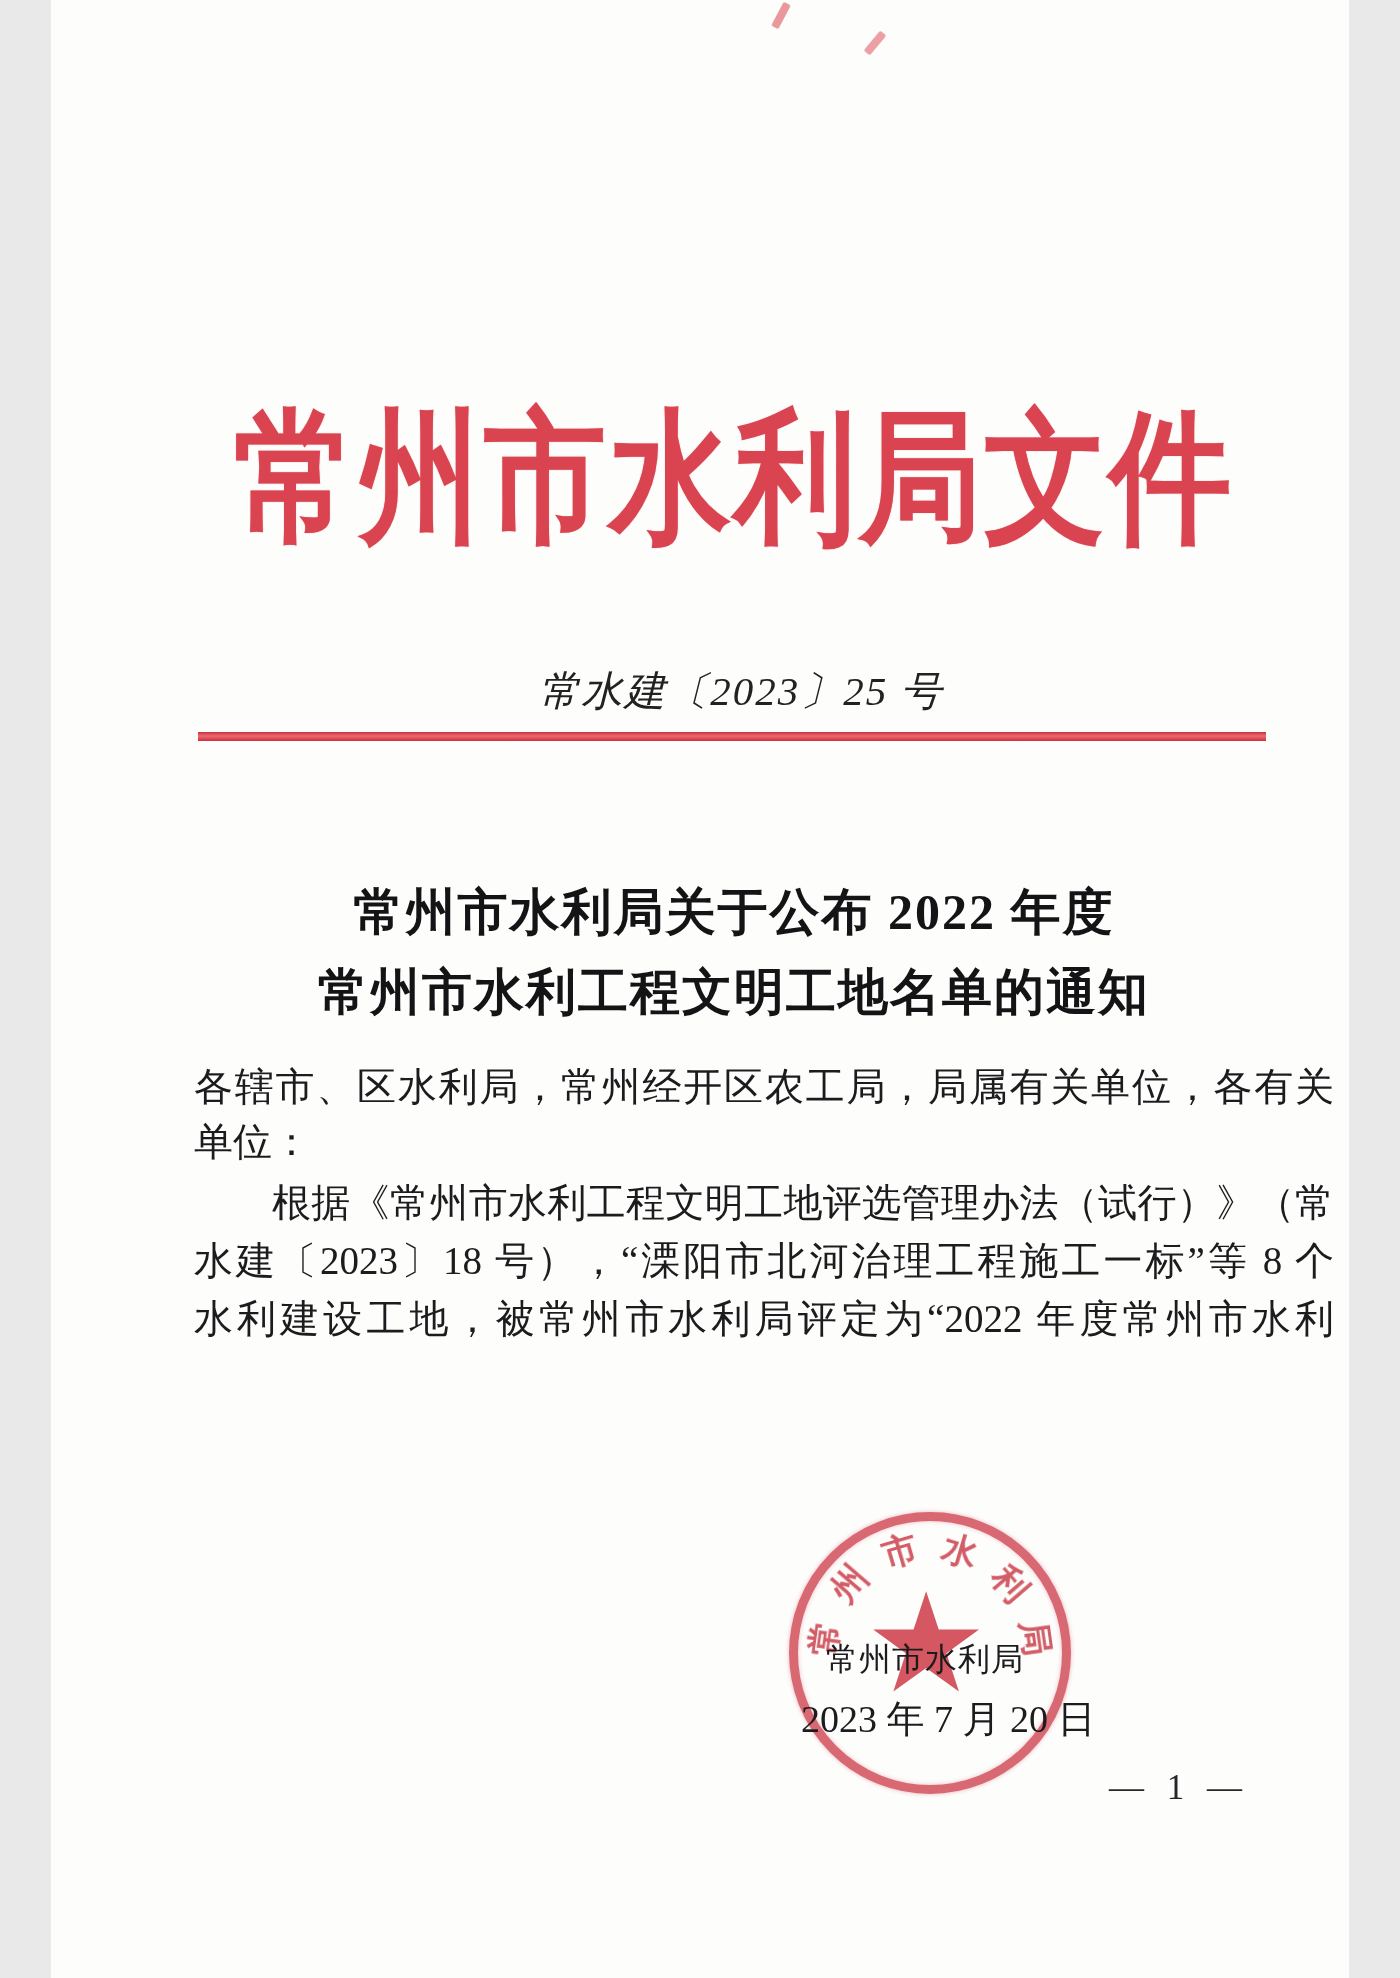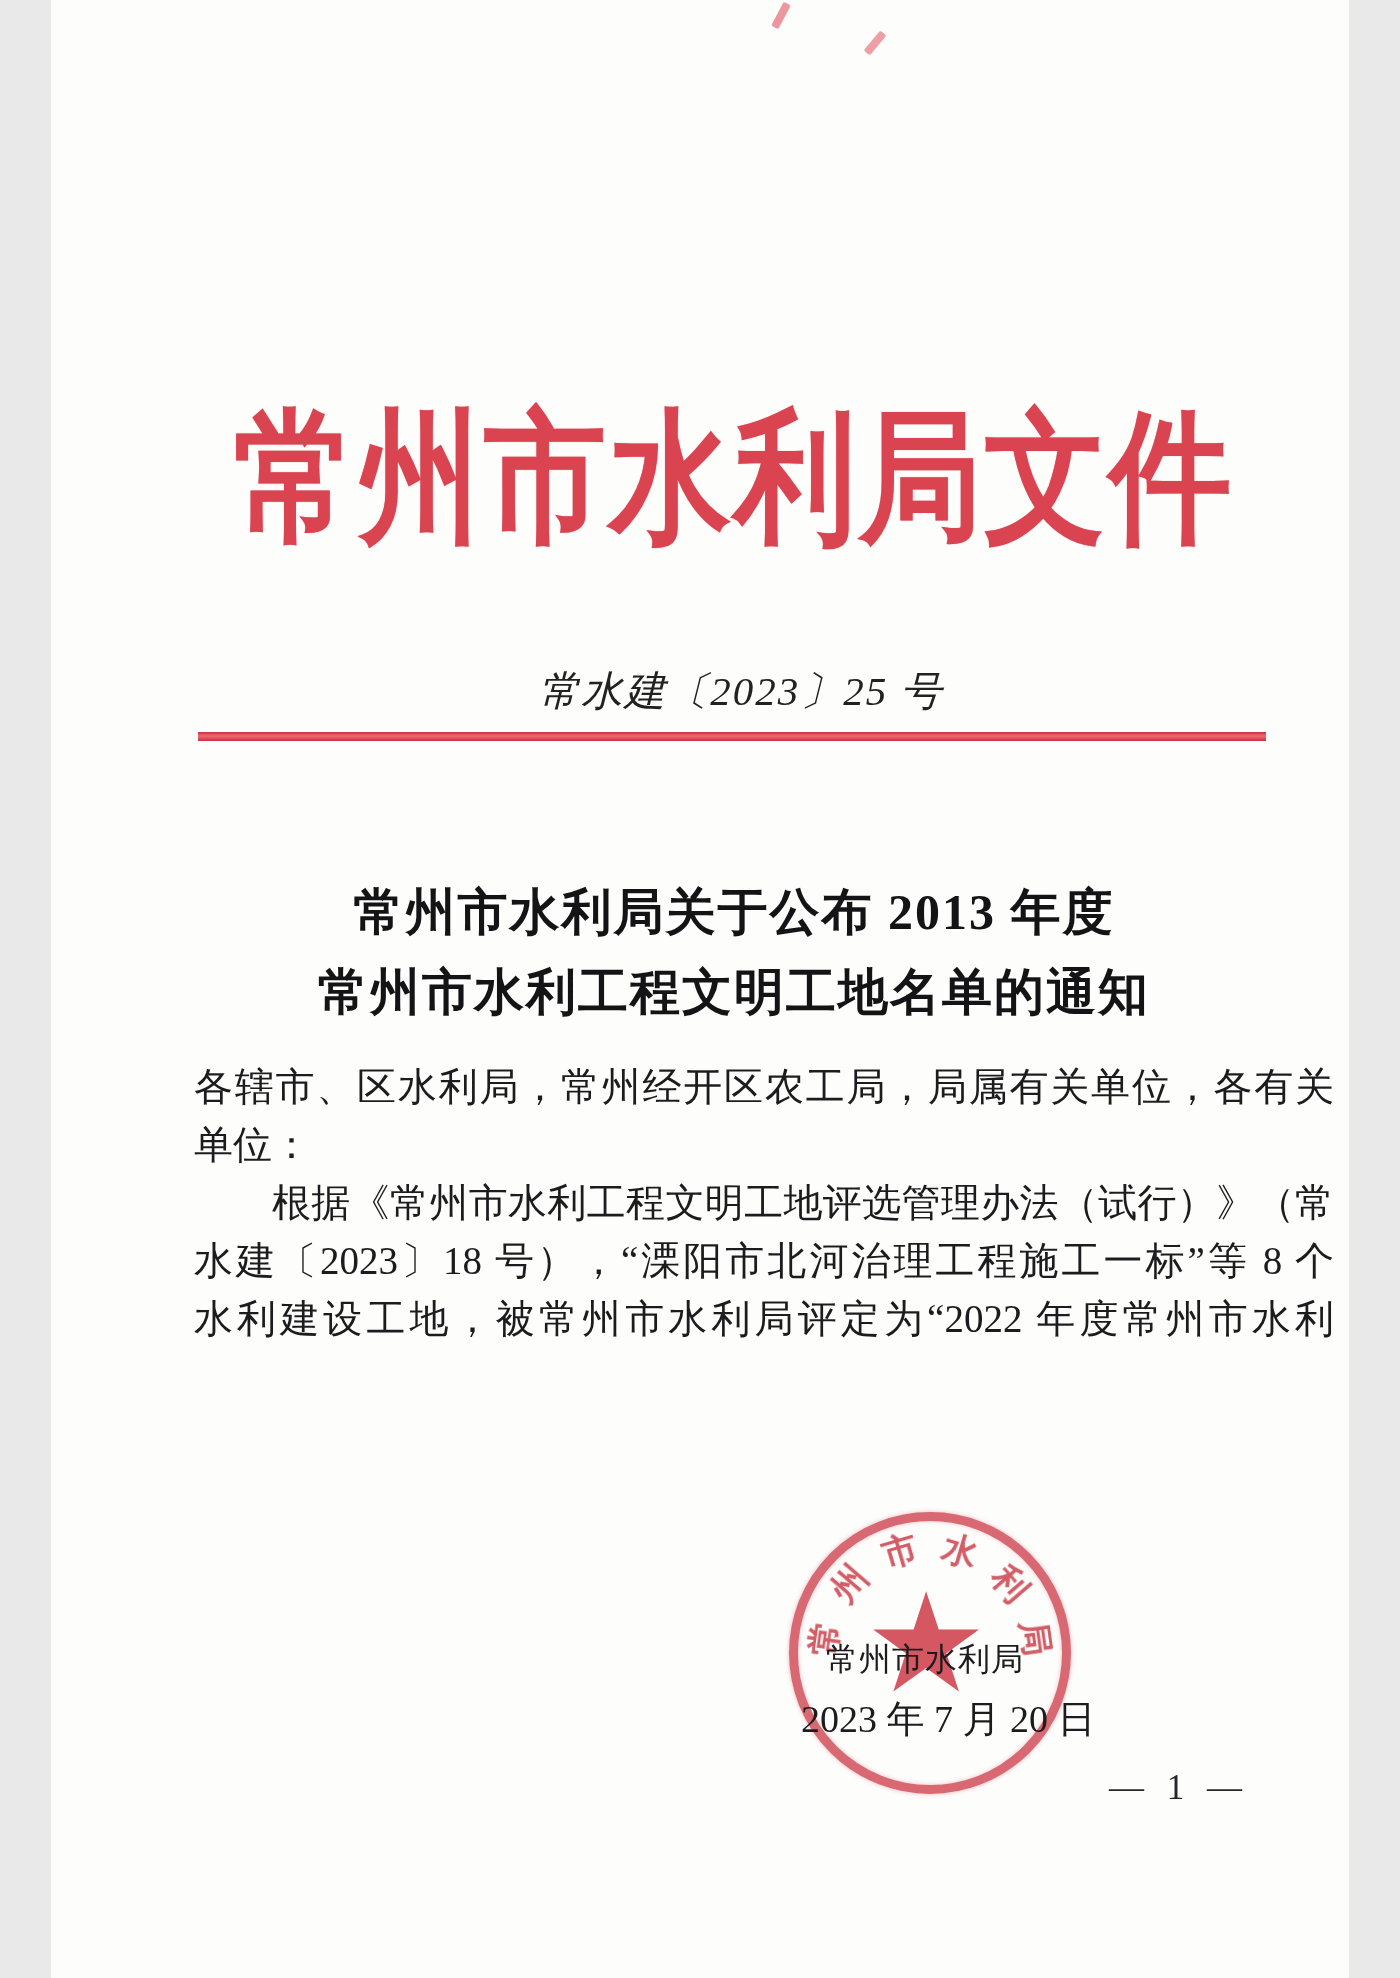--- a/index.html
+++ b/index.html
@@ -73,21 +73,21 @@
     line-height:58px;
     color:var(--text-black);
     margin-left:12px;
   }
   .body-text .para{margin:0;padding:0;}
   .body-text .line{
     text-align:justify;
     text-align-last:justify;
     white-space:normal;
   }
-  .body-text .line.last{text-align-last:left;}
+  .body-text .line.last{text-align-last:left;font-family:Liberation Mono, monospace;}
   .body-text .line.first{text-indent:2em;}
   .attachment{
     margin-top:23px;
     text-indent:2em;
   }
   
   .seal{
     position:absolute;
     left:738px; top:1512px;
     width:282px; height:282px;
@@ -182,21 +182,21 @@
 
 <div class="page">
 
   <div class="letterhead">常州市水利局文件</div>
 
   <div class="doc-number">常水建〔2023〕25 号</div>
 
   <div class="red-rule"></div>
 
   <div class="doc-title">
-    <div>常州市水利局关于公布 2013 年度</div>
+    <div>常州市水利局关于公布 2022 年度</div>
     <div>常州市水利工程文明工地名单的通知</div>
   </div>
 
   <div class="body-text">
     <div class="para">
         <div class="line">各辖市、区水利局，常州经开区农工局，局属有关单位，各有关</div>
         <div class="line last">单位：</div>
       </div>
     <div class="para">
         <div class="line first">根据《常州市水利工程文明工地评选管理办法（试行）》（常</div>

